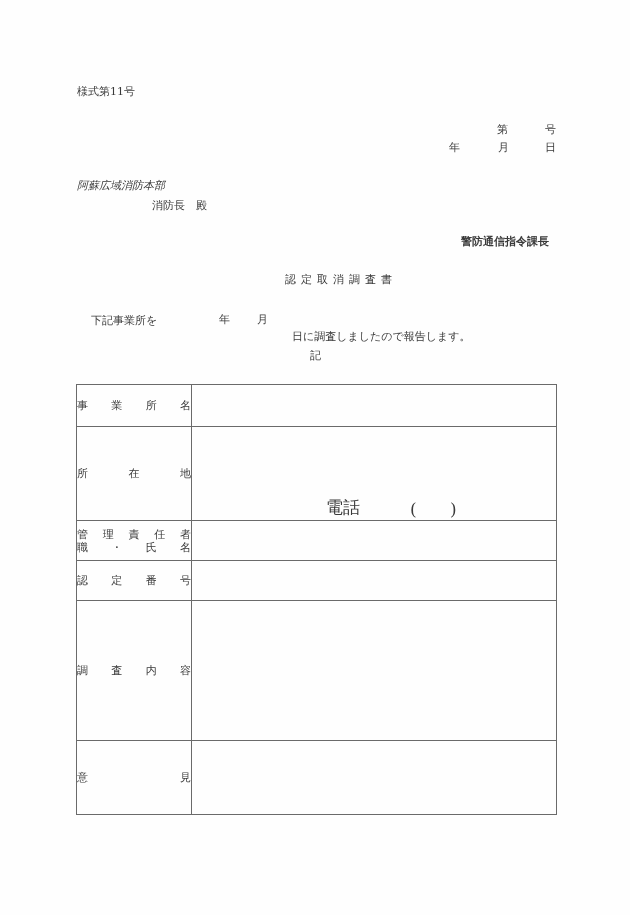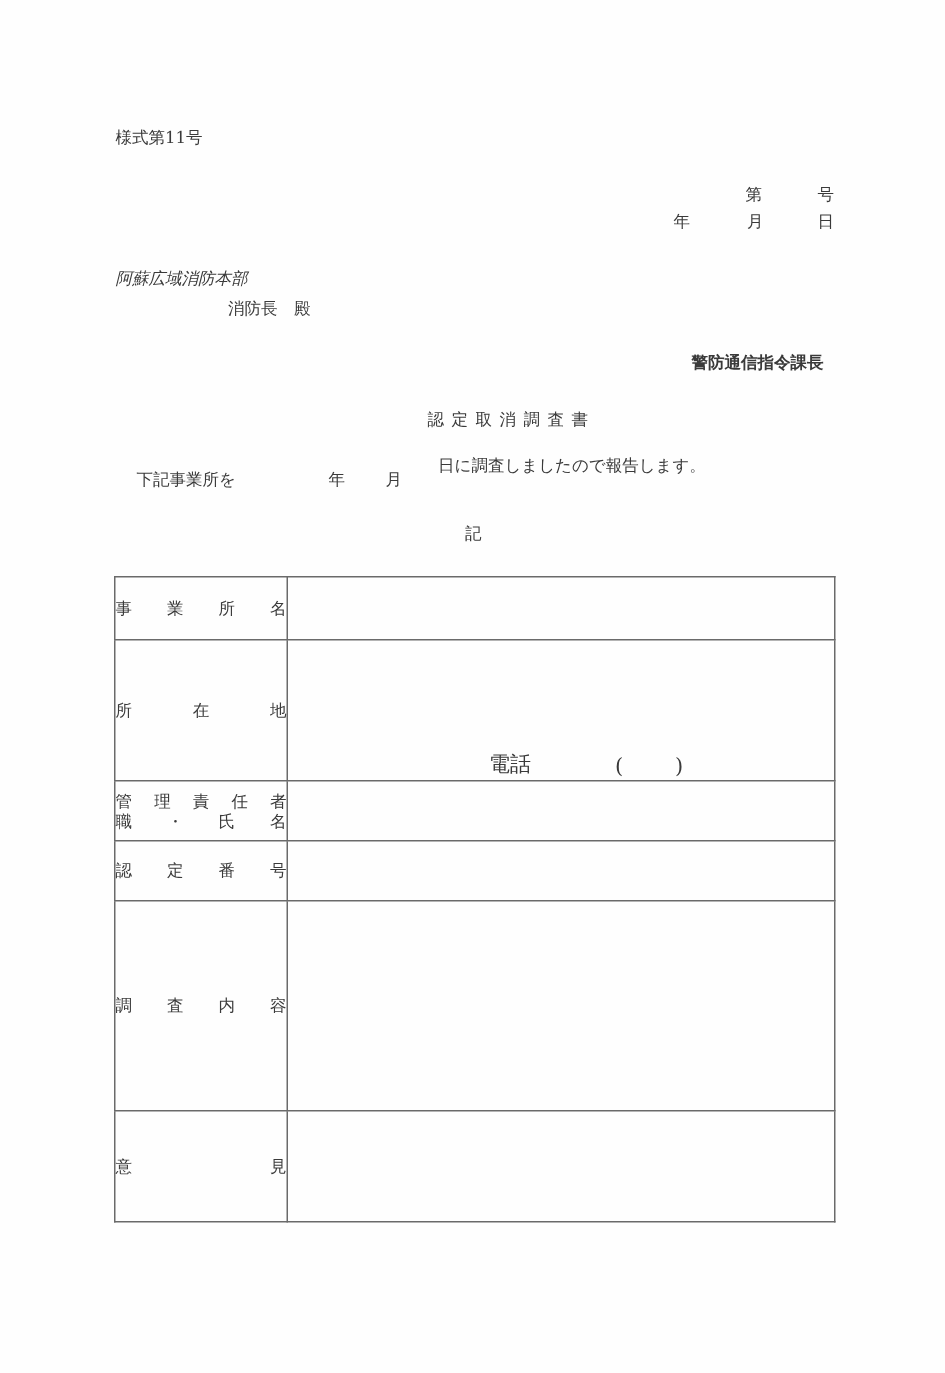--- a/index.html
+++ b/index.html
@@ -9,21 +9,21 @@
   }
   .t { position:absolute; font-size:11px; line-height:14px; white-space:nowrap; color:#3a3a3a; }
   .spaced { letter-spacing:6px; }
   table.form {
     position:absolute; left:76px; top:384px; width:481px; border-collapse:collapse;
     table-layout:fixed;
   }
   table.form td { border:1.5px solid #6a6a6a; padding:0; vertical-align:middle; font-size:11px; color:#3a3a3a; }
   td.label { width:114px; padding:0 6px 0 7px; }
   .lbl { display:flex; justify-content:space-between; }
-  .phone { position:absolute; font-size:14px; }
+  .phone { position:absolute; font-size:17px; }
   td.val { position:relative; }
 </style>
 </head>
 <body>
 
 <div class="t" style="left:77px; top:85px;text-align:center;">様式第11号</div>
 
 <div class="t" style="left:497px; top:123px;">第</div>
 <div class="t" style="left:545px; top:123px;">号</div>
 <div class="t" style="left:449px; top:141px;">年</div>
@@ -33,21 +33,21 @@
 <div class="t" style="left:77px; top:179px;font-style:italic;">阿蘇広域消防本部</div>
 <div class="t" style="left:152px; top:199px;">消防長　殿</div>
 
 <div class="t" style="left:461px; top:235px;font-weight:bold;">警防通信指令課長</div>
 
 <div class="t spaced" style="left:257px; top:273px; letter-spacing:5px;margin-left:28px;">認定取消調査書</div>
 
 <div class="t" style="left:91px; top:313px;font-family:Liberation Serif, serif;">下記事業所を</div>
 <div class="t" style="left:219px; top:313px;">年</div>
 <div class="t" style="left:257px; top:313px;">月</div>
-<div class="t" style="left:292px; top:304px;text-align:center;">日に調査しましたので報告します。</div>
+<div class="t" style="left:292px; top:330px;text-align:center;">日に調査しましたので報告します。</div>
 
 <div class="t" style="left:310px; top:349px;">記</div>
 
 <table class="form">
   <tbody>
       <tr style="height:42px;">
     <td class="label">
       <div class="lbl">
         <span>事</span>
         <span>業</span>

